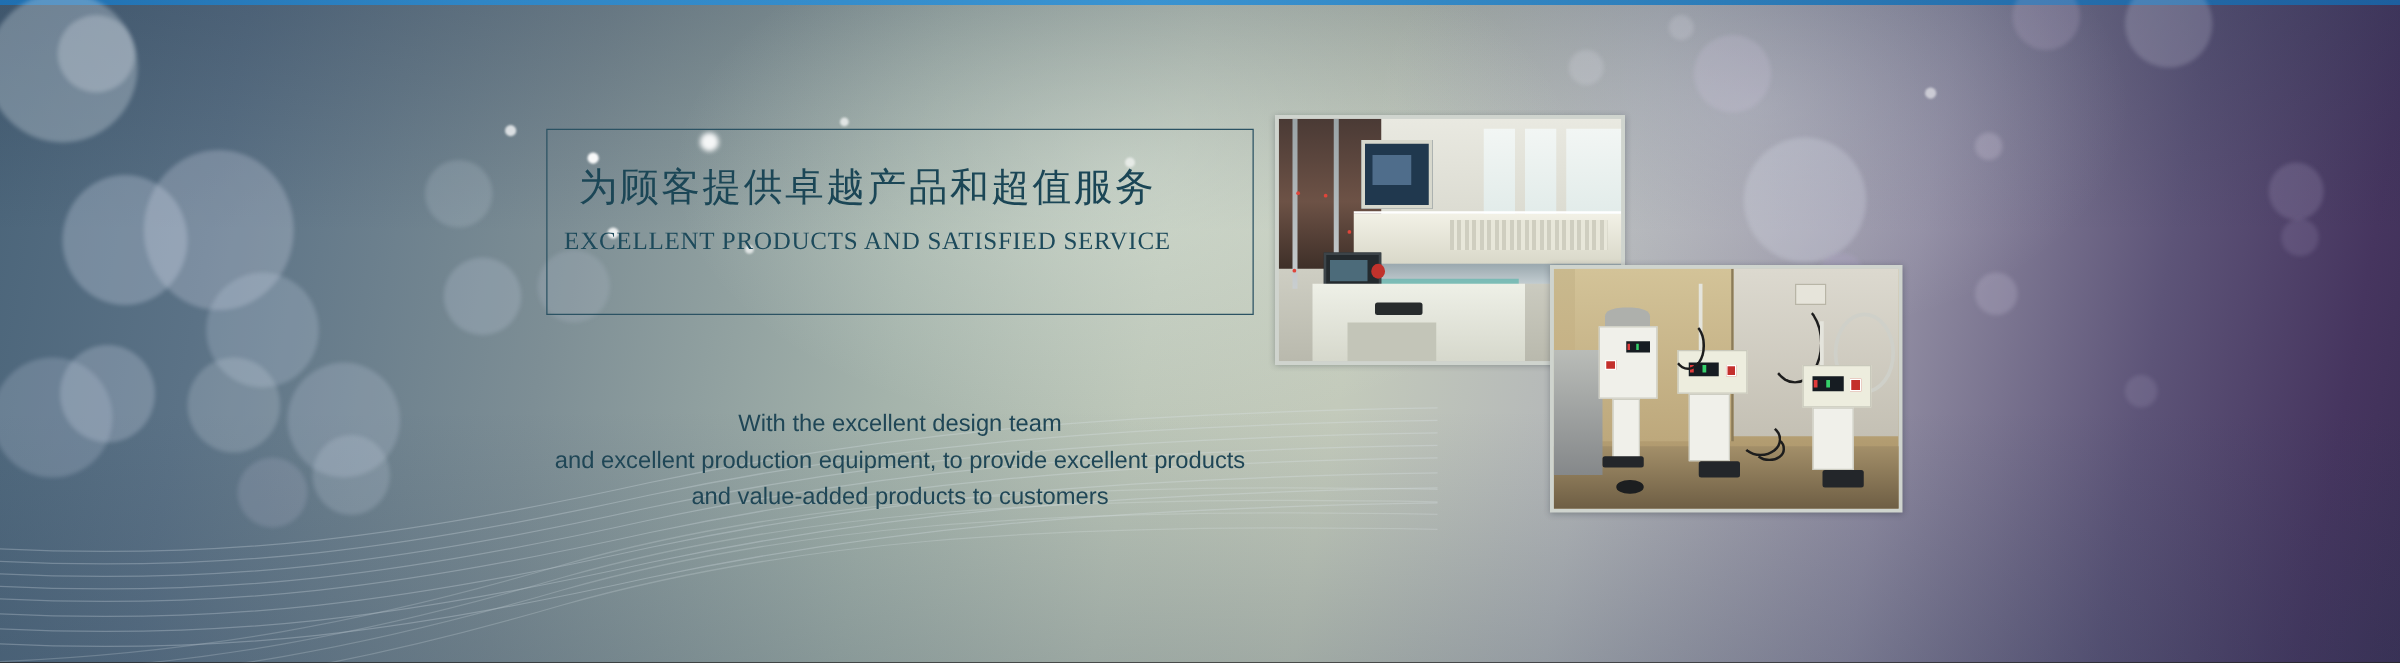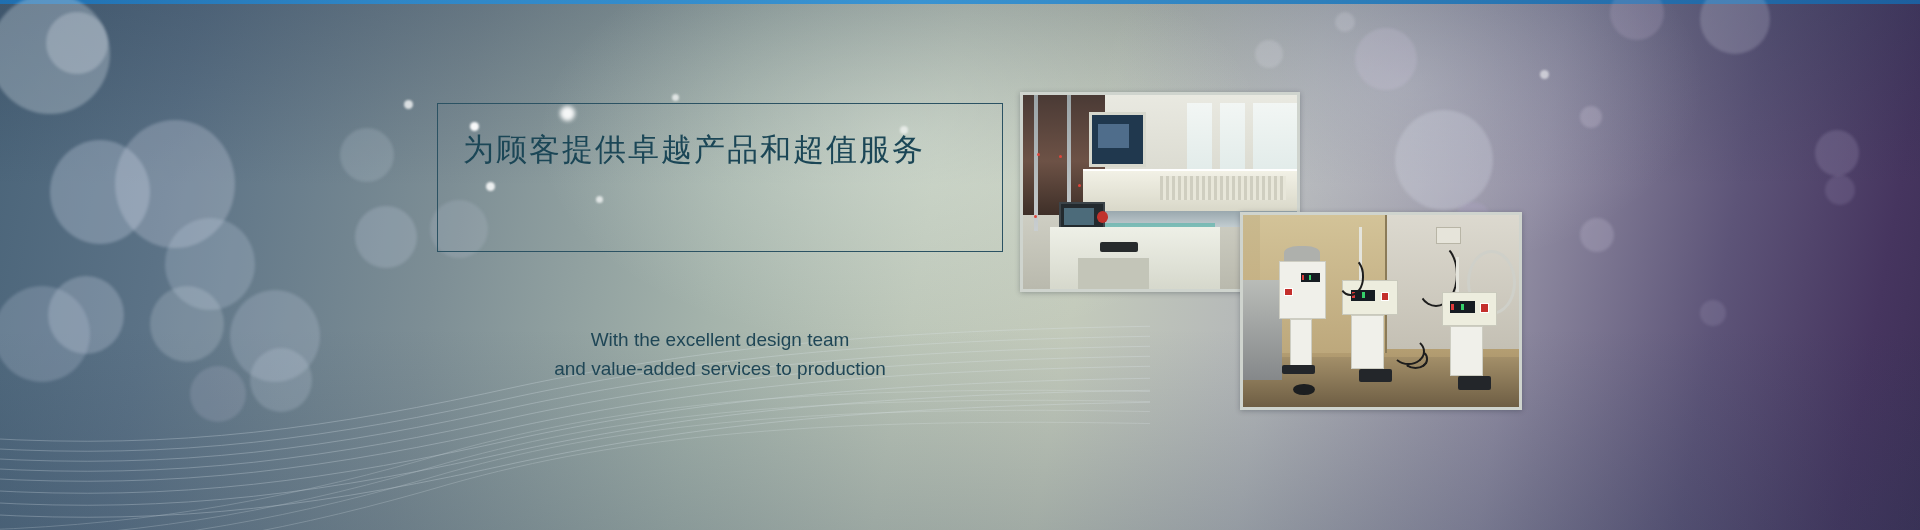--- a/index.html
+++ b/index.html
@@ -246,26 +246,28 @@
       <path d="M-20,230 C160,224 300,196 450,152 C620,104 820,84 1170,92"></path>
       <path d="M-20,240 C160,234 300,206 450,162 C620,114 820,94 1170,102"></path>
       <path d="M-20,250 C160,244 300,216 450,172 C620,124 820,104 1170,112"></path>
       <path d="M-20,262 C160,256 300,228 450,184 C620,136 820,116 1170,124"></path>
     </g>
   </svg>
 
   <div class="title-box"></div>
   <div class="headline">
     <div class="cn">为顾客提供卓越产品和超值服务</div>
+    <div class="en">EXCELLENT PRODUCTS AND SATISFIED SERVICE</div>
   </div>
 
 
   <div class="para">
     <div>With the excellent design team</div>
-    <div>and value-added services to production</div>
+    <div>and excellent production equipment, to provide excellent products</div>
+    <div>and value-added products to customers</div>
   </div>
 
   <div class="photo" id="photo-oven">
     <div class="inner">
       <div class="p1">
         <div class="wall-left"></div>
         <div class="win" style="left:60%;"></div>
         <div class="win" style="left:72%;"></div>
         <div class="win" style="left:84%; width:16%;"></div>
         <div class="post" style="left:4%;"></div>

